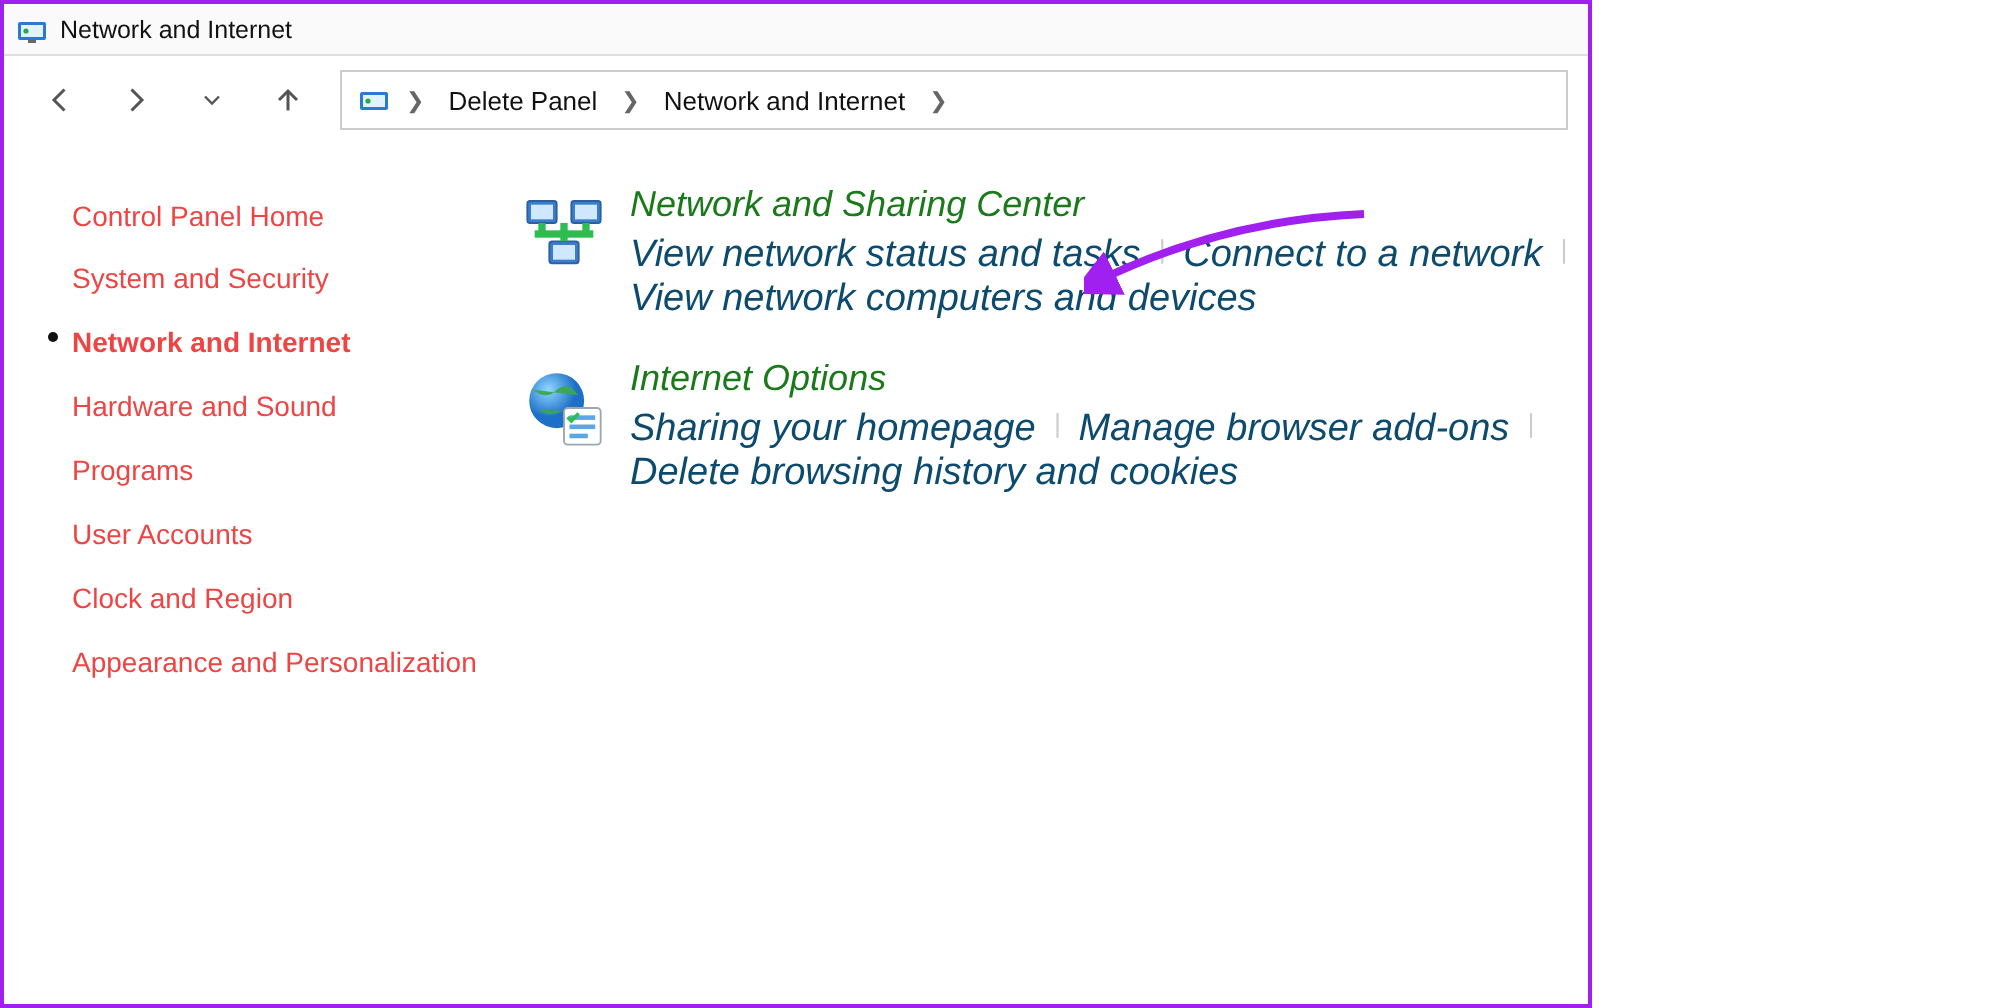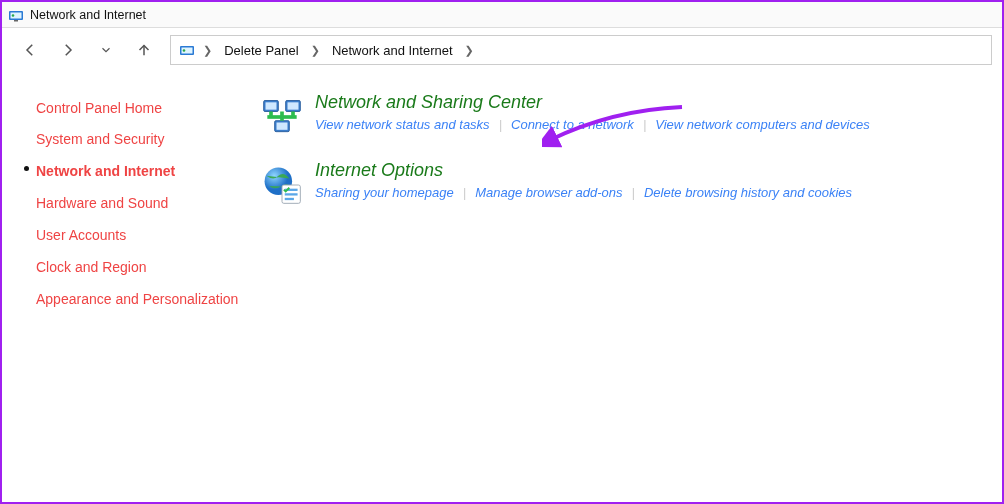--- a/index.html
+++ b/index.html
@@ -1,17 +1,17 @@
 <!DOCTYPE html>
 <html><head>
 <meta charset="utf-8">
 <style>
   * { box-sizing: border-box; margin: 0; padding: 0; }
   html, body { width: 1004px; height: 504px; font-family: "Segoe UI", Tahoma, sans-serif; font-size: 13px; color: #111; background: #fff; }
-  .frame { width: 1004px; height: 504px; border: 2px solid #a020f0; overflow:hidden; position:relative; }
+  .frame { width: 796px; height: 504px; border: 2px solid #a020f0; overflow:hidden; position:relative; }
   .titlebar { height: 26px; border-bottom: 1px solid #ddd; display: flex; align-items: center; padding: 0 6px; gap: 6px; background: #fafafa; }
   .titlebar .title { font-size: 12.5px; }
   .app-icon { width:16px; height:16px; display:inline-block; }
   .app-icon svg { display:block }
   .toolbar { height: 44px; display:flex; align-items:center; padding: 0 10px 0 14px; gap: 10px; }
   .navbtn { width:28px; height:28px; display:flex; align-items:center; justify-content:center; color:#555; border-radius:3px; }
   .navbtn svg { stroke:#555; }
   .addressbar { flex:1; height:30px; border:1px solid #ccc; margin-left:2px; display:flex; align-items:center; padding:0 8px; gap:4px; font-size:13px; color:#111; }
   .addressbar .chev { color:#666; font-size:11px; padding:0 4px;}
   .addressbar .crumb { padding: 2px 4px; }
@@ -20,21 +20,21 @@
   .sidebar ul { list-style:none; }
   .sidebar li { padding: 6.5px 0 6.5px 12px; font-size: 14px; color:#ef4444; cursor:pointer; line-height:1.35; position:relative; }
   .sidebar li.active { font-weight: 600; }
   .sidebar li.active::before { content:""; position:absolute; left:0; top:10px; width:5px; height:5px; background:#111; border-radius:50%; }
   .content { flex:1; padding: 20px 0 0 10px; font-style: italic; }
   .cat { display:flex; margin-bottom: 18px; }
   .cat-icon { width:50px; height:50px; margin-right: 8px; flex-shrink:0; display:flex; align-items:center; justify-content:center; }
   .cat-body { flex:1; }
   .cat-title { color:#1a7a1a; font-size:18px; font-weight:400; padding-bottom:4px; display:inline-block; cursor:pointer; }
   .task-row { display:flex; flex-wrap:wrap; gap:0; }
-  .task { color:#3b82f6; font-size:13px; cursor:pointer; white-space:nowrap; }
+  .task { color:#0c4a6e; font-size:19px; cursor:pointer; white-space:nowrap; }
   .task-sep { color:#ccc; padding: 0 9px; }
   
   .arrow-annot { position:absolute; left:540px; top:100px; pointer-events:none; }
 </style>
 </head>
 <body>
 
 <div class="frame">
 
   <div class="titlebar">
@@ -88,20 +88,21 @@
   </div>
 
   <div class="body">
 
     <div class="sidebar">
       <ul id="sidebar-list">
           <li><span>Control Panel Home</span></li>
           <li><span>System and Security</span></li>
           <li class="active"><span>Network and Internet</span></li>
           <li><span>Hardware and Sound</span></li>
+          <li><span>Programs</span></li>
           <li><span>User Accounts</span></li>
           <li><span>Clock and Region</span></li>
           <li><span>Appearance and Personalization</span></li>
         </ul>
     </div>
 
     <div class="content" id="content-area">
     <div class="cat">
           <div class="cat-icon">
             <svg width="44" height="44" viewBox="0 0 48 48">

